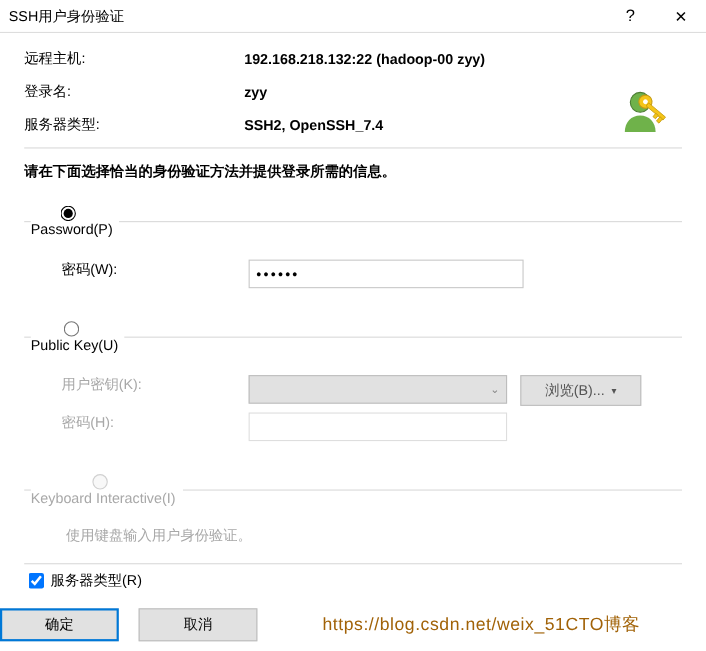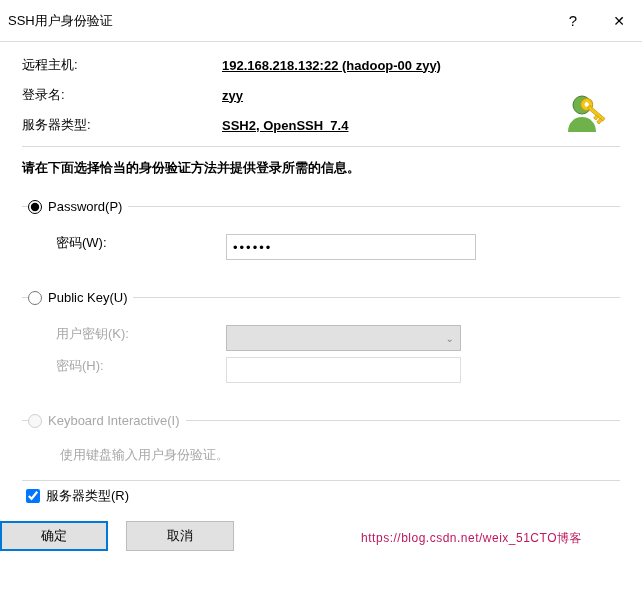--- a/index.html
+++ b/index.html
@@ -7,47 +7,48 @@
       font-family: "Microsoft YaHei", "Segoe UI", Tahoma, sans-serif;
       font-size: 13px;
       background: #fff;
       width: 642px;
       height: 592px;
       overflow: hidden;
       color: #000;
     }
     .titlebar {
       display: flex; align-items: center; justify-content: space-between;
-      height: 42px; padding: 0 0 0 8px;
+      height: 30px; padding: 0 0 0 8px;
       border-bottom: 1px solid #ddd;
     }
     .titlebar .title { font-size: 13px; }
     .titlebar .controls { display: flex; }
     .titlebar .ctl {
       width: 46px; height: 30px; display: flex; align-items: center; justify-content: center;
       font-family: "Segoe UI", sans-serif; font-size: 14px;
     }
     .titlebar .ctl.help { font-size: 15px; }
     .content { padding: 14px 22px 0 22px; }
     .inforow { display: flex; align-items: center; margin-bottom: 12px; }
     .inforow .lbl { width: 200px; }
-    .inforow .val { font-weight: bold; text-decoration: underline; }
+    .inforow .val { font-weight: bold; }
     .icon-box {
       position: absolute; top: 46px; right: 28px; width: 54px; height: 54px;
     }
     .instruction { font-weight: bold; margin: 12px 0 22px 0; }
     fieldset.group {
       border: 1px solid #d9d9d9; border-left: none; border-right: none; border-bottom: none;
       margin: 0 0 10px 0; padding: 14px 6px 14px 6px;
       position: relative;
     }
     fieldset.group.tight { padding-bottom: 6px; }
     fieldset.group legend {
       padding: 0 6px 0 0; background: #fff; display: flex; align-items: center;
       font-size: 13px;
+      flex-direction: column;
     }
     input[type=radio] { margin-right: 6px; width: 14px; height: 14px; accent-color: #000; }
     .formrow { display: flex; align-items: flex-start; margin: 6px 0; padding-left: 28px; }
     .formrow .flbl { width: 170px; }
     .formrow input[type=text], .formrow input[type=password], .formrow .combo {
       height: 26px; border: 1px solid #c8c8c8; padding: 2px 6px; font-size: 13px;
       background: #fff; font-family: inherit;
     }
     .formrow input[type=password] { width: 250px; letter-spacing: 2px; }
     .formrow .combo {
@@ -69,21 +70,21 @@
     .desc { padding-left: 32px; margin-top: 4px; color: #a8a8a8; }
     .checkline { margin: 6px 0 12px 4px; display:flex; align-items:center;}
     .checkline input[type=checkbox]{ margin-right:6px; width:14px; height:14px;}
     .footer {
       display: flex; justify-content: flex-start; padding: 4px 22px 0 0; gap: 18px;
       position: relative;
     }
     .footer .btn { width: 108px; height: 30px; }
     .footer .btn.primary { border: 2px solid #0078d7; background: #e1e1e1; }
     .watermark {
-      position: absolute; right: 60px; bottom: 4px; color: #be185d; font-size: 12px;
+      position: absolute; right: 60px; bottom: 4px; color: #a16207; font-size: 16px;
       pointer-events: none; letter-spacing: 0.5px;
     }
     hr.sep { border: none; border-top: 1px solid #d9d9d9; margin: 0 0 4px 0;}
   </style>
 </head>
 <body>
 
 <div class="titlebar">
   <span class="title">SSH用户身份验证</span>
   <div class="controls">
@@ -140,20 +141,24 @@
   <fieldset class="group">
     <legend>
       <input type="radio" name="auth" style="">
       <span>Public Key(U)</span>
     </legend>
     <div class="formrow">
       <span class="flbl disabled-text">用户密钥(K):</span>
       <div class="combo">
           <span class="chev">⌄</span>
         </div>
+      <button class="btn browse">
+        <span>浏览(B)...</span>
+        <span class="chev">▾</span>
+      </button>
     </div>
     <div class="formrow">
       <span class="flbl disabled-text">密码(H):</span>
       <input type="text" class="disabled-input" disabled="" style="">
     </div>
   </fieldset>
 
   <fieldset class="group tight">
     <legend class="disabled-text">
       <input type="radio" name="auth" disabled="" style="">

